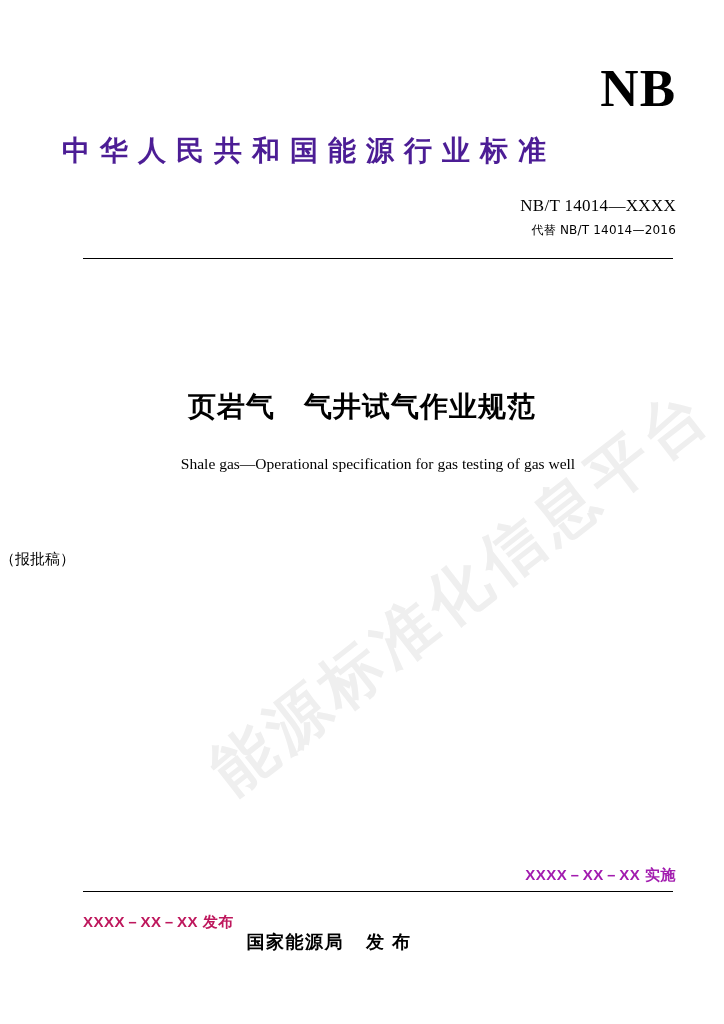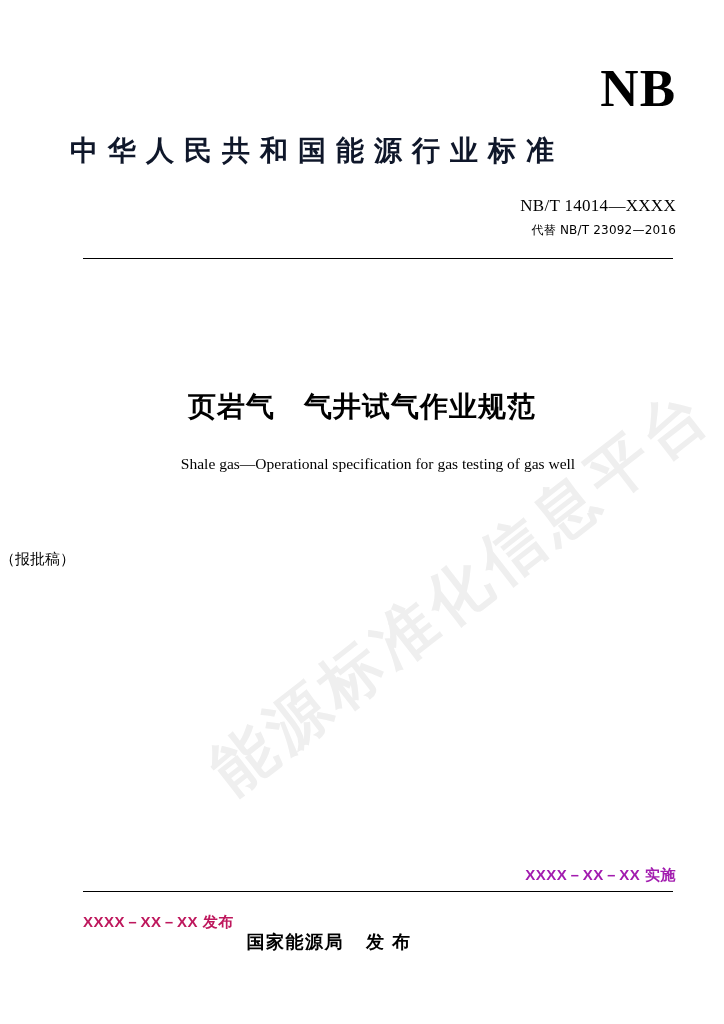--- a/index.html
+++ b/index.html
@@ -57,22 +57,21 @@
     position: absolute;
     left: 0;
     top: 132px;
     width: 608px;
     text-align: center;
     font-family: "Liberation Serif", serif;
     font-weight: bold;
     font-size: 28px;
     letter-spacing: 10px;
     text-indent: 10px;
-    color: #0f172a;
-    margin-left: 8px;
+    color: #4c1d95;
   }
 
   .code-line {
     position: absolute;
     right: 48px;
     top: 196px;
     font-family: "Liberation Serif", serif;
     font-size: 17px;
     letter-spacing: 0.3px;
     color: #000;
@@ -202,21 +201,21 @@
   <div class="sheet">
 
     <div class="watermark">能源标准化信息平台</div>
 
 
     <div class="nb-logo">NB</div>
 
     <div class="std-title">中华人民共和国能源行业标准</div>
 
     <div class="code-line">NB/T 14014—XXXX</div>
-    <div class="replace-line">代替 NB/T 23092—2016</div>
+    <div class="replace-line">代替 NB/T 14014—2016</div>
 
     <div class="rule"></div>
 
     <div class="doc-title-cn">页岩气　气井试气作业规范</div>
     <div class="doc-title-en">Shale gas—Operational specification for gas testing of gas well</div>
     <div class="doc-stage">（报批稿）</div>
 
     <div class="issue-date">XXXX－XX－XX 发布</div>
     <div class="effective-date">XXXX－XX－XX 实施</div>
     <div class="footer-rule"></div>

